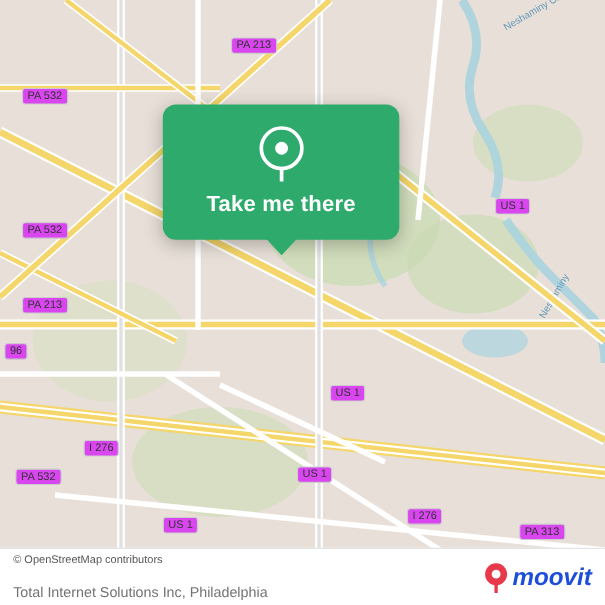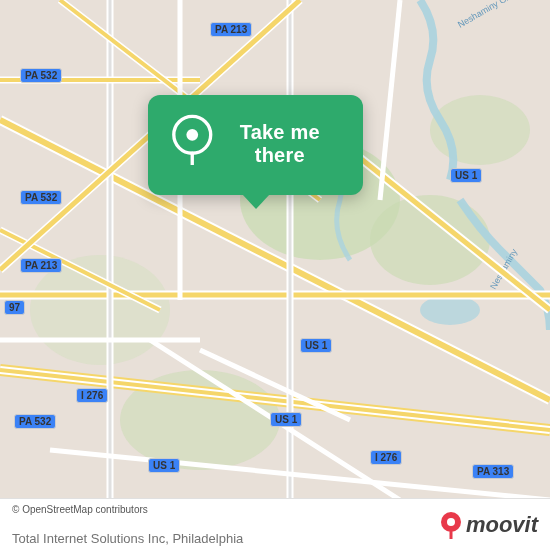--- a/index.html
+++ b/index.html
@@ -55,34 +55,34 @@
 
     #moovit-logo {
       display: flex;
       align-items: center;
       gap: 4px;
     }
 
     .moovit-text {
       font-size: 22px;
       font-weight: 700;
-      color: #404040;
+      color: #1d4ed8;
       font-style: italic;
     }
 
     
     #popup-card {
       position: absolute;
       top: 95px;
       left: 148px;
       width: 215px;
       background: #2eaa6c;
       border-radius: 12px;
       display: flex;
-      flex-direction: row;
+      flex-direction: column;
       align-items: center;
       padding: 18px 20px 20px;
       z-index: 20;
       box-shadow: 0 4px 16px rgba(0,0,0,0.25);
     }
 
     #popup-card::after {
       content: '';
       position: absolute;
       bottom: -14px;
@@ -110,27 +110,28 @@
       cursor: pointer;
       text-align: center;
       letter-spacing: 0.2px;
     }
 
     
     .road-label {
       position: absolute;
       font-size: 10px;
       color: #333;
-      font-weight: 700;
-      background: #3b82f6;
+      font-weight: 400;
+      background: #d946ef;
       border: 1px solid #ccc;
       border-radius: 3px;
       padding: 1px 4px;
       white-space: nowrap;
       z-index: 5;
+      margin-top: 12px;
     }
 
     
     #map-svg {
       position: absolute;
       top: 0;
       left: 0;
       width: 550px;
       height: 500px;
       z-index: 2;
@@ -201,21 +202,21 @@
     <line x1="0" y1="270" x2="300" y2="0" stroke="#ffffff" stroke-width="8"></line>
     <line x1="0" y1="270" x2="300" y2="0" stroke="#f5d66a" stroke-width="5"></line>
 
   </svg>
 
   <div class="road-label" style="left:20px; top:68px;">PA 532</div>
   <div class="road-label" style="left:210px; top:22px;">PA 213</div>
   <div class="road-label" style="left:450px; top:168px;">US 1</div>
   <div class="road-label" style="left:20px; top:190px;">PA 532</div>
   <div class="road-label" style="left:20px; top:258px;">PA 213</div>
-  <div class="road-label" style="left:4px; top:300px;">97</div>
+  <div class="road-label" style="left:4px; top:300px;">96</div>
   <div class="road-label" style="left:14px; top:414px;">PA 532</div>
   <div class="road-label" style="left:76px; top:388px;">I 276</div>
   <div class="road-label" style="left:270px; top:412px;">US 1</div>
   <div class="road-label" style="left:300px; top:338px;">US 1</div>
   <div class="road-label" style="left:370px; top:450px;">I 276</div>
   <div class="road-label" style="left:148px; top:458px;">US 1</div>
   <div class="road-label" style="left:472px; top:464px;">PA 313</div>
 
   <div id="popup-card">
 

